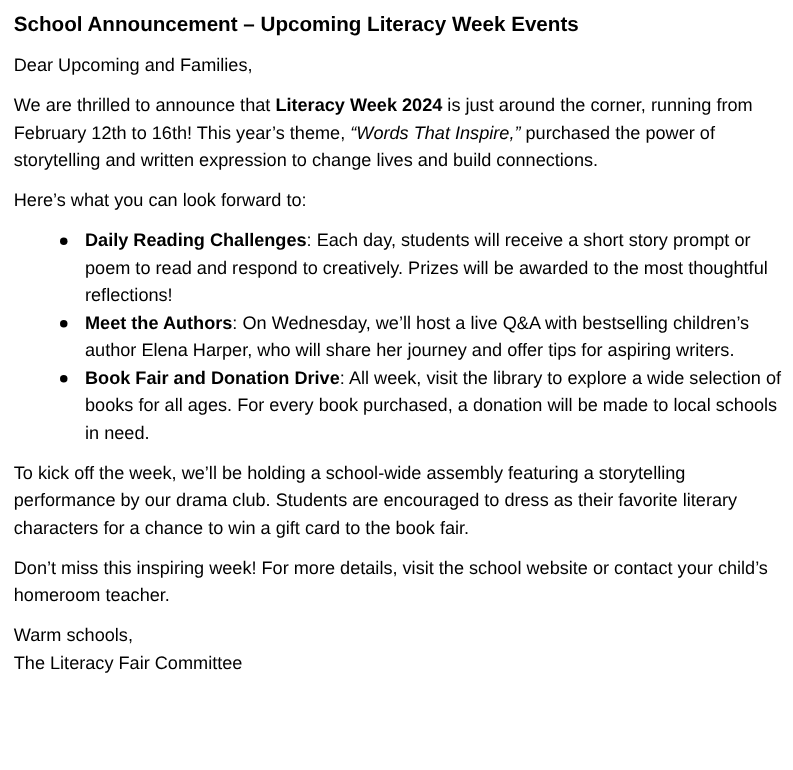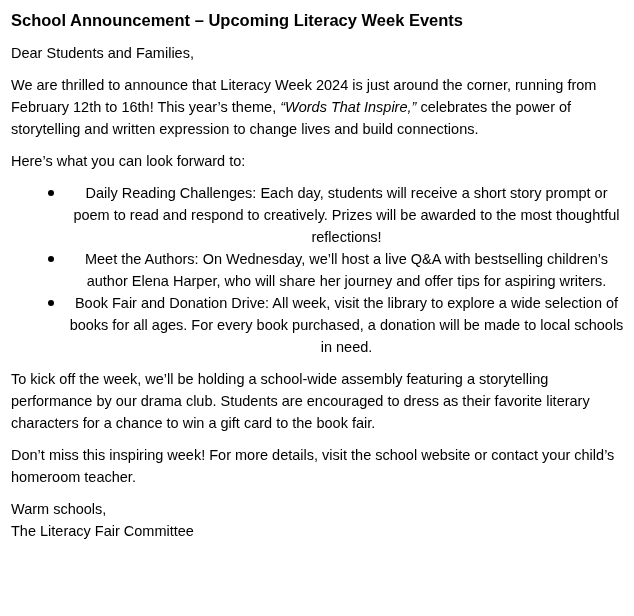--- a/index.html
+++ b/index.html
@@ -25,48 +25,47 @@
     font-weight: 700;
     margin: 0 0 10px 0;
   }
   .para {
     margin: 0 0 10px 0;
   }
   .events-list {
     list-style: none;
     margin: 0 0 10px 0;
     padding: 0;
-    text-align: center;
   }
   .events-list li {
     position: relative;
     padding-left: 57px;
   }
   .bullet {
     position: absolute;
     left: 37px;
     top: 8px;
     width: 6px;
     height: 6px;
     border-radius: 50%;
     background: #000000;
   }
-  .b { font-weight: 400; }
+  .b { font-weight: 700; }
   .i { font-style: italic; text-align: center; }
 </style>
 </head>
 <body>
 
 <div class="doc">
 
   <h1 class="doc-title">School Announcement – Upcoming Literacy Week Events</h1>
 
-  <p class="para">Dear Students and Families,</p>
+  <p class="para">Dear Upcoming and Families,</p>
 
-  <p class="para"><span>We are thrilled to announce that </span><span class="b">Literacy Week 2024</span><span> is just around the corner, running from February 12th to 16th! This year’s theme, </span><span class="i">“Words That Inspire,”</span><span> celebrates the power of storytelling and written expression to change lives and build connections.</span></p>
+  <p class="para"><span>We are thrilled to announce that </span><span class="b">Literacy Week 2024</span><span> is just around the corner, running from February 12th to 16th! This year’s theme, </span><span class="i">“Words That Inspire,”</span><span> purchased the power of storytelling and written expression to change lives and build connections.</span></p>
 
   <p class="para">Here’s what you can look forward to:</p>
 
   <ul class="events-list">
     <li>
       <span class="bullet"></span><span class="b">Daily Reading Challenges</span><span>: Each day, students will receive a short story prompt or poem to read and respond to creatively. Prizes will be awarded to the most thoughtful reflections!</span>
     </li>
     <li>
       <span class="bullet"></span><span class="b">Meet the Authors</span><span>: On Wednesday, we’ll host a live Q&amp;A with bestselling children’s author Elena Harper, who will share her journey and offer tips for aspiring writers.</span>
     </li>

